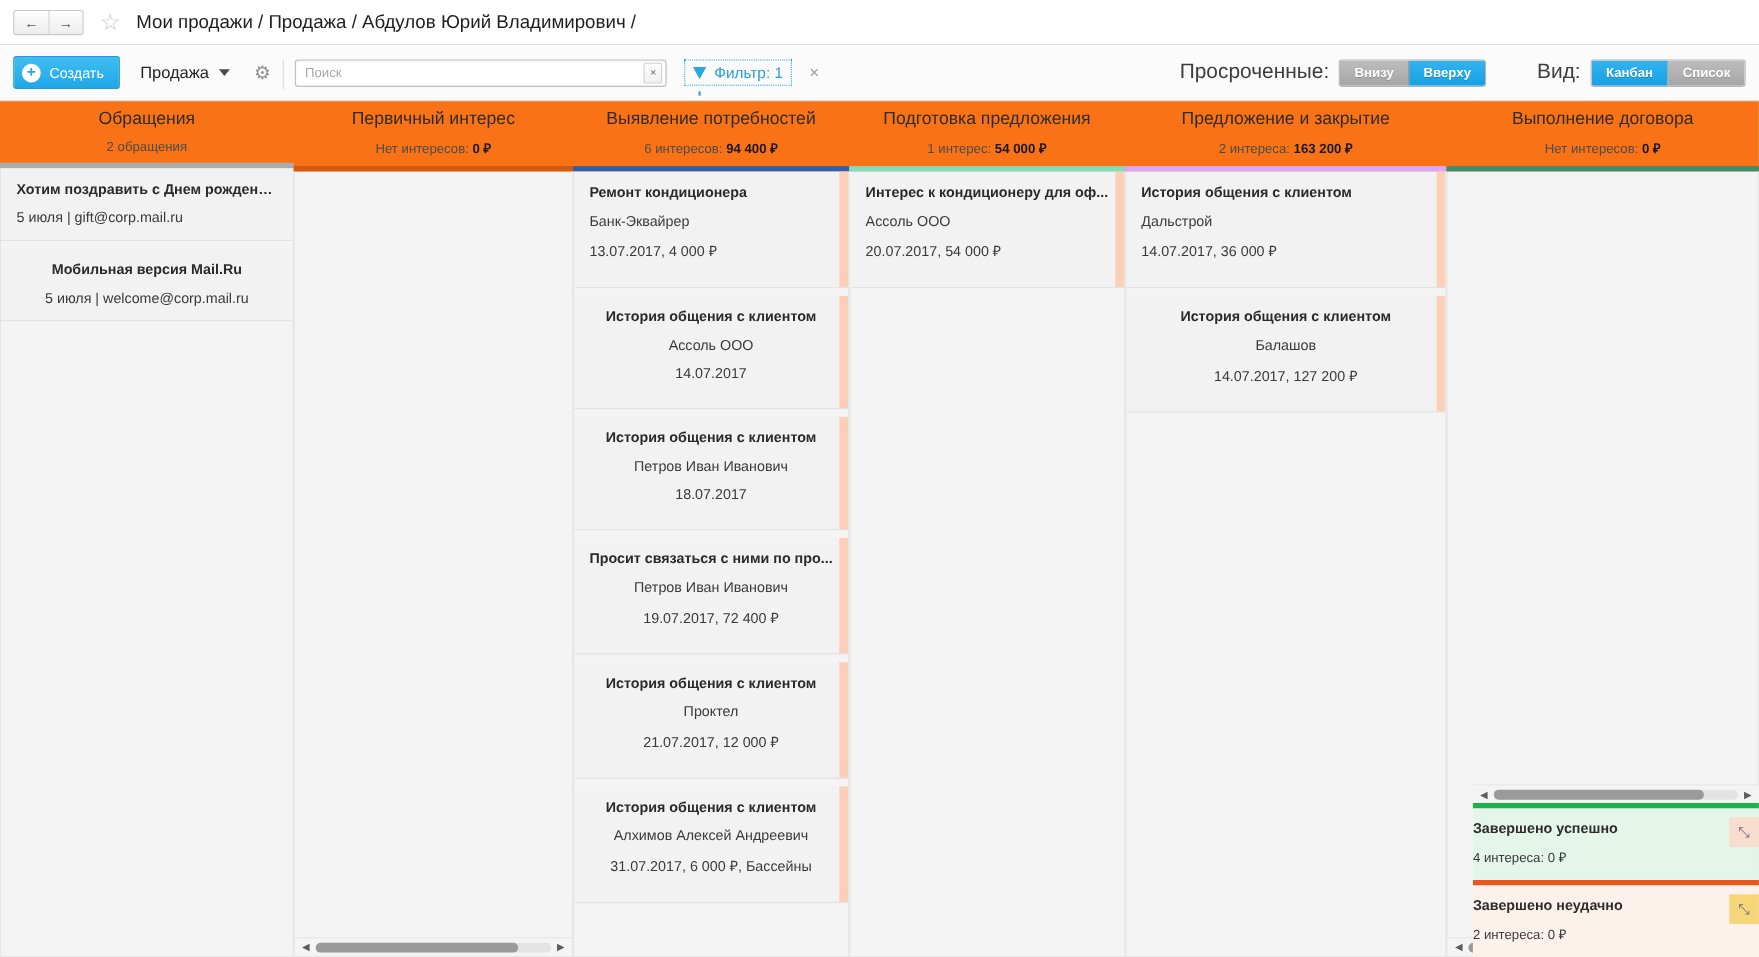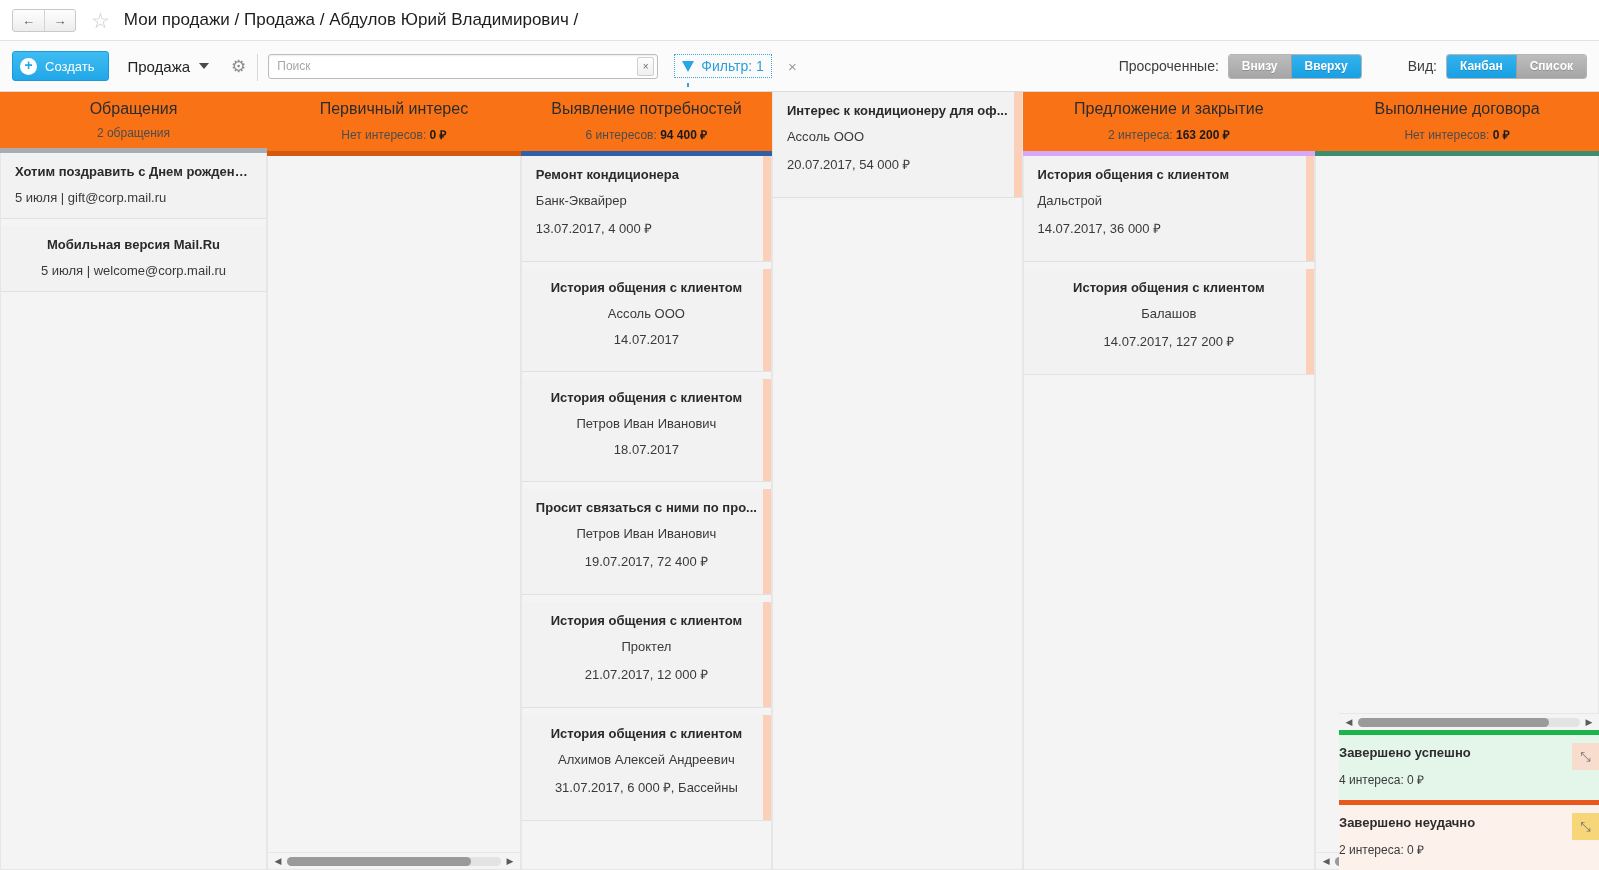--- a/index.html
+++ b/index.html
@@ -90,21 +90,21 @@
     border-top: 6px solid #4a4a4a;
   }
   .gear {
     margin-left: 22px;
     font-size: 17px; color: #8d8d8d;
     cursor: pointer;
   }
   .search-wrap {
     margin-left: 22px;
     position: relative;
-    width: 390px; height: 25px;
+    width: 338px; height: 25px;
     border: 1px solid #bdbdbd;
     border-radius: 3px;
     background: #fff;
     display: flex; align-items: center;
     box-shadow: inset 0 1px 2px rgba(0,0,0,.07);
   }
   .search-wrap::before {
     content: "";
     position: absolute; left: -12px; top: -1px;
     height: 27px; width: 1px; background: #d8d8d8;
@@ -148,21 +148,21 @@
   }
   .filter-close {
     margin-left: 16px;
     font-size: 15px; color: #9b9b9b;
     cursor: pointer;
   }
   .toolbar-right {
     margin-left: auto;
     display: flex; align-items: center;
   }
-  .tr-label { font-size: 14px; color: #3d3d3d; margin-right: 9px; }
+  .tr-label { font-size: 19px; color: #3d3d3d; margin-right: 9px; }
   .segbar {
     display: flex;
     border-radius: 3px; overflow: hidden;
     border: 1px solid #b5b5b5;
   }
   .seg {
     padding: 0 13px; height: 23px;
     display: flex; align-items: center;
     font-size: 12px; font-weight: bold;
     color: #ffffff;
@@ -408,20 +408,25 @@
         </div>
         <div class="card">
           <div class="card-title">История общения с клиентом</div>
           <div class="card-line">Алхимов Алексей Андреевич</div>
           <div class="card-line">31.07.2017, 6 000 ₽, Бассейны</div>
           <div class="card-strip" style="background: rgb(252, 208, 184);"></div>
         </div>
       </div>
     </div>
     <div class="column" style="width: 257px;">
+      <div class="col-head">
+        <div class="col-title">Подготовка предложения</div>
+        <div class="col-sub"><span>1 интерес: </span><b>54 000 ₽</b></div>
+        <div class="col-bar" style="background: rgb(127, 220, 189);"></div>
+      </div>
       <div class="col-body">
         <div class="card">
           <div class="card-title">Интерес к кондиционеру для оф...</div>
           <div class="card-line">Ассоль ООО</div>
           <div class="card-line">20.07.2017, 54 000 ₽</div>
           <div class="card-strip" style="background: rgb(252, 208, 184);"></div>
         </div>
       </div>
     </div>
     <div class="column" style="width: 302px;">

